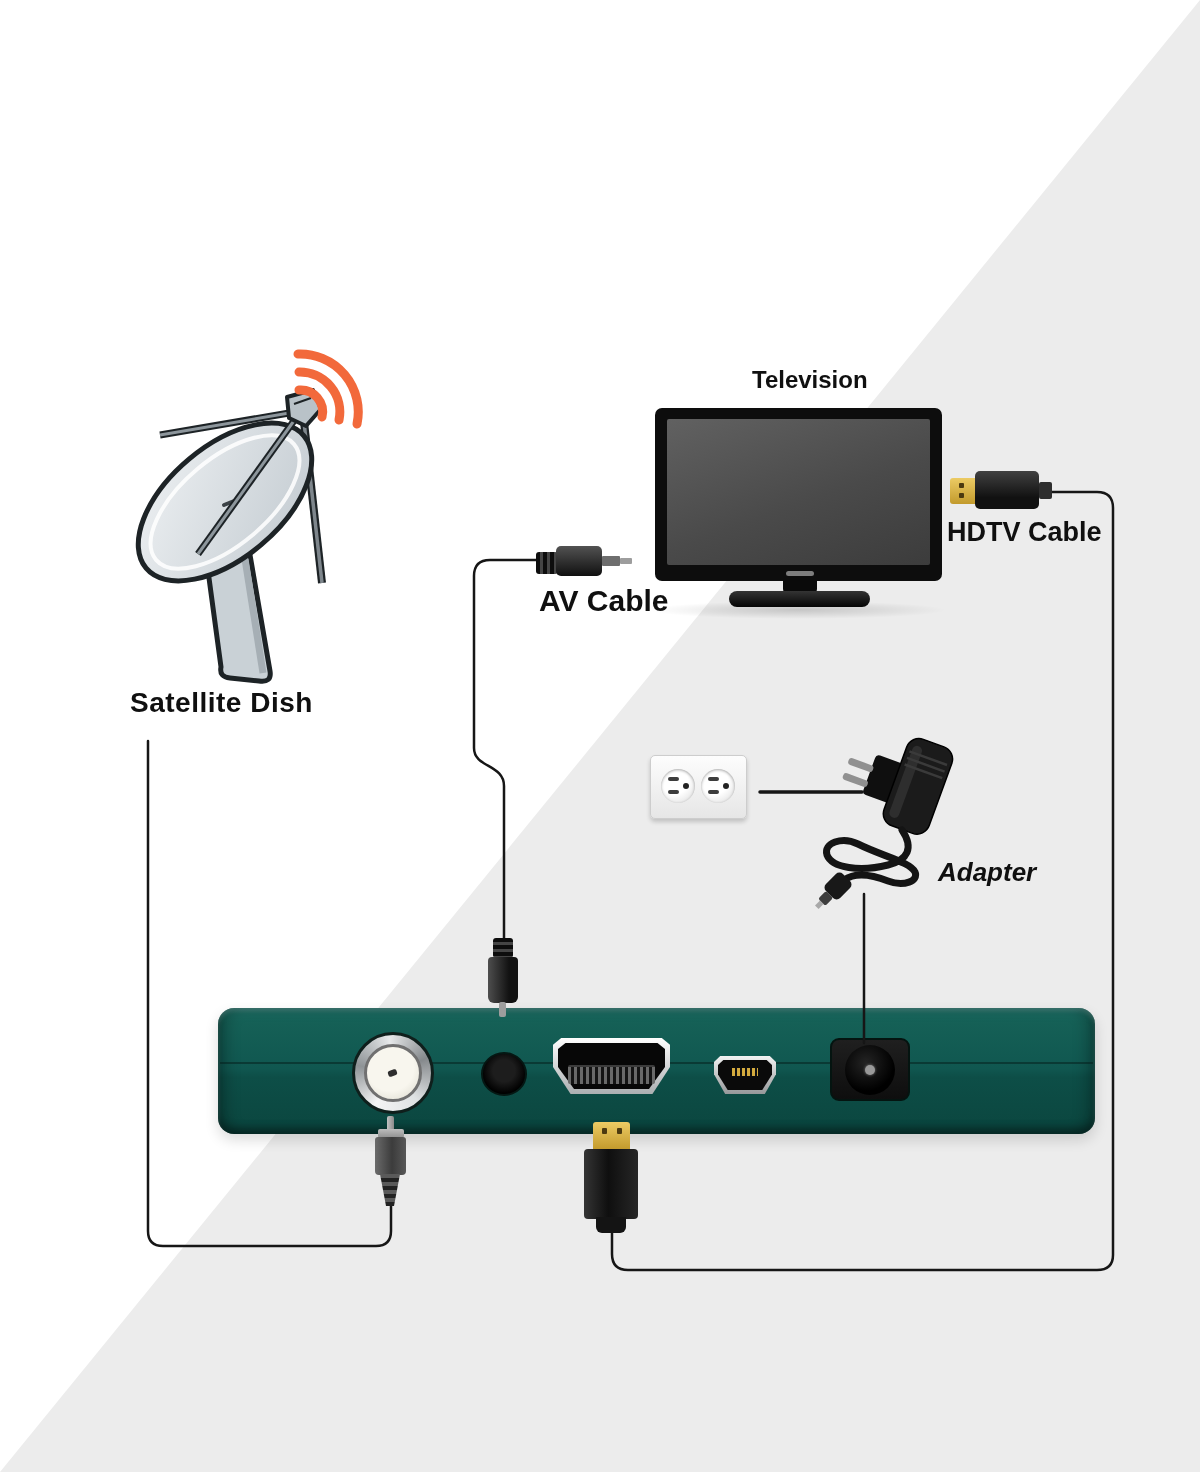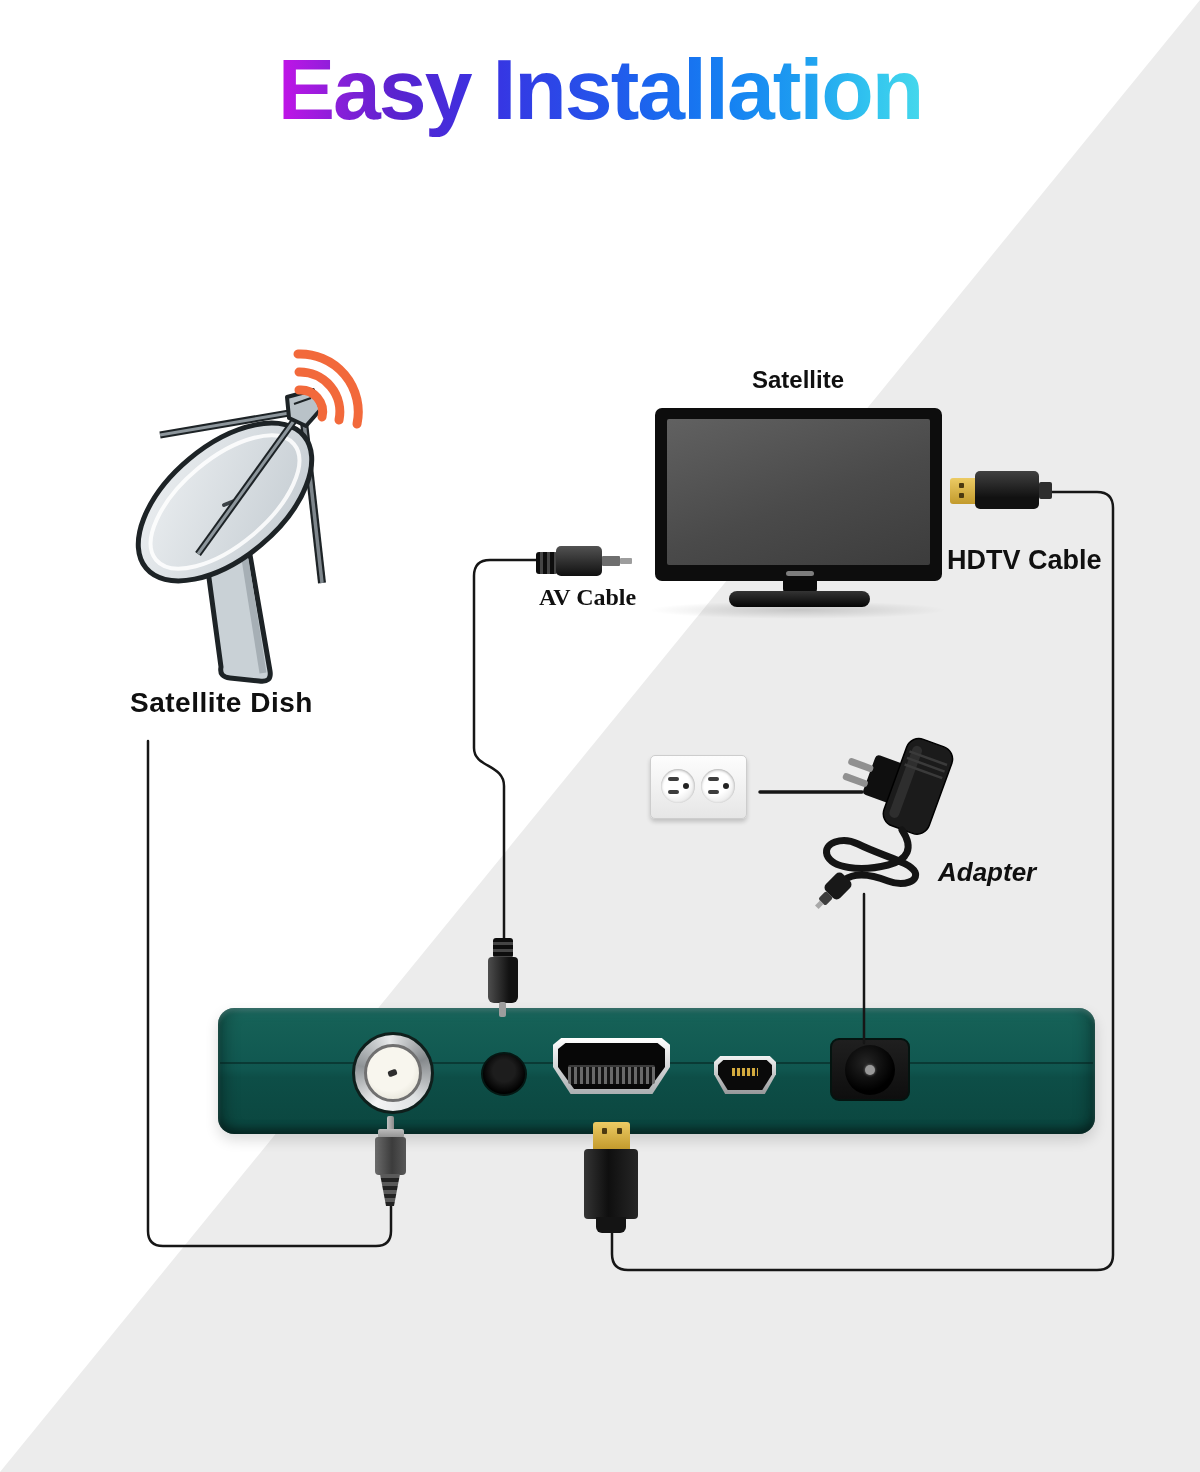--- a/index.html
+++ b/index.html
@@ -11,22 +11,22 @@
   
   .page-title{position:absolute;top:40px;left:50%;transform:translateX(-50%);
     margin:0;font-size:86px;font-weight:bold;letter-spacing:-2px;white-space:nowrap;
     background:linear-gradient(90deg,#c414e8 0%,#8b1fd9 9%,#5a23cf 18%,#3932e2 32%,
       #2a4ae8 45%,#1b66ee 58%,#1581f2 70%,#1fa0f0 82%,#32c5ef 92%,#45d8ec 100%);
     -webkit-background-clip:text;background-clip:text;color:transparent;}
   
   .lbl{position:absolute;color:#101010;white-space:nowrap;}
   .lbl-satellite{left:130px;top:687px;font-size:28px;font-weight:700;letter-spacing:.5px;}
   .lbl-television{left:752px;top:366px;font-size:24px;font-weight:bold;}
-  .lbl-hdtv{left:947px;top:517px;font-size:27px;font-weight:bold;margin-top:28px;}
-  .lbl-av{left:539px;top:584px;font-size:24px;font-weight:600;font-family:Liberation Serif, serif;}
+  .lbl-hdtv{left:947px;top:517px;font-size:27px;font-weight:bold;}
+  .lbl-av{left:539px;top:584px;font-size:30px;font-weight:600;}
   .lbl-adapter{left:938px;top:857px;font-size:26px;font-weight:bold;font-style:italic;}
   
   .lines{position:absolute;left:0;top:0;z-index:4;pointer-events:none;}
   
   .satellite{position:absolute;left:108px;top:333px;width:290px;height:355px;}
   
   .tv-shadow{position:absolute;left:648px;top:601px;width:300px;height:18px;
     background:radial-gradient(ellipse at center,rgba(0,0,0,.16),rgba(0,0,0,0) 70%);}
   .tv-frame{position:absolute;left:655px;top:408px;width:287px;height:173px;
     background:#0d0d0d;border-radius:7px;}
@@ -131,21 +131,20 @@
     background:linear-gradient(90deg,#343434,#0f0f0f 45%,#262626);}
   .hdmi-conn .neck{position:absolute;left:12px;top:95px;width:30px;height:16px;background:#141414;border-radius:0 0 6px 6px;}
 </style>
 </head>
 <body>
 
 <div id="canvas">
 
   <div class="bg-triangle"></div>
 
-  <h1 class="page-title">Easy Installation</h1>
 
   <svg class="lines" width="1200" height="1472" viewBox="0 0 1200 1472">
     <g fill="none" stroke="#161616" stroke-width="2.5" stroke-linecap="round">
       <path d="M148 741 V1231 Q148 1246 163 1246 H376 Q391 1246 391 1231 V1201"></path>
       <path d="M536 560 H490 Q474 560 474 576 V748 C474 768 504 764 504 786 V940"></path>
       <path d="M1051 492 H1097 Q1113 492 1113 508 V1255 Q1113 1270 1097 1270 H628 Q612 1270 612 1254 V1228"></path>
       <path d="M760 792 H862" stroke-width="3.5"></path>
       <path d="M864 894 V1043"></path>
     </g>
   </svg>
@@ -173,21 +172,21 @@
     <path d="M179 64 L205 57 L213 76 L198 93 L181 85 Z" fill="#b9c2c8" stroke="#1d2326" stroke-width="4" stroke-linejoin="round"></path>
     <path d="M186 71 l17 -6" stroke="#1d2326" stroke-width="2"></path>
     <g fill="none" stroke="#f2693b" stroke-width="9" stroke-linecap="round">
       <path d="M191 57 A22 22 0 0 1 214 84"></path>
       <path d="M191 39 A40 40 0 0 1 231 87"></path>
       <path d="M190 21 A58 58 0 0 1 249 91"></path>
     </g>
   </svg>
   <div class="lbl lbl-satellite">Satellite Dish</div>
 
-  <div class="lbl lbl-television">Satellite</div>
+  <div class="lbl lbl-television">Television</div>
   <div class="tv-shadow"></div>
   <div class="tv-frame"></div>
   <div class="tv-screen"></div>
   <div class="tv-brand"></div>
   <div class="tv-neck"></div>
   <div class="tv-base"></div>
 
   <div class="tv-hdmi">
     <div class="tip">
         <div class="d1"></div>

